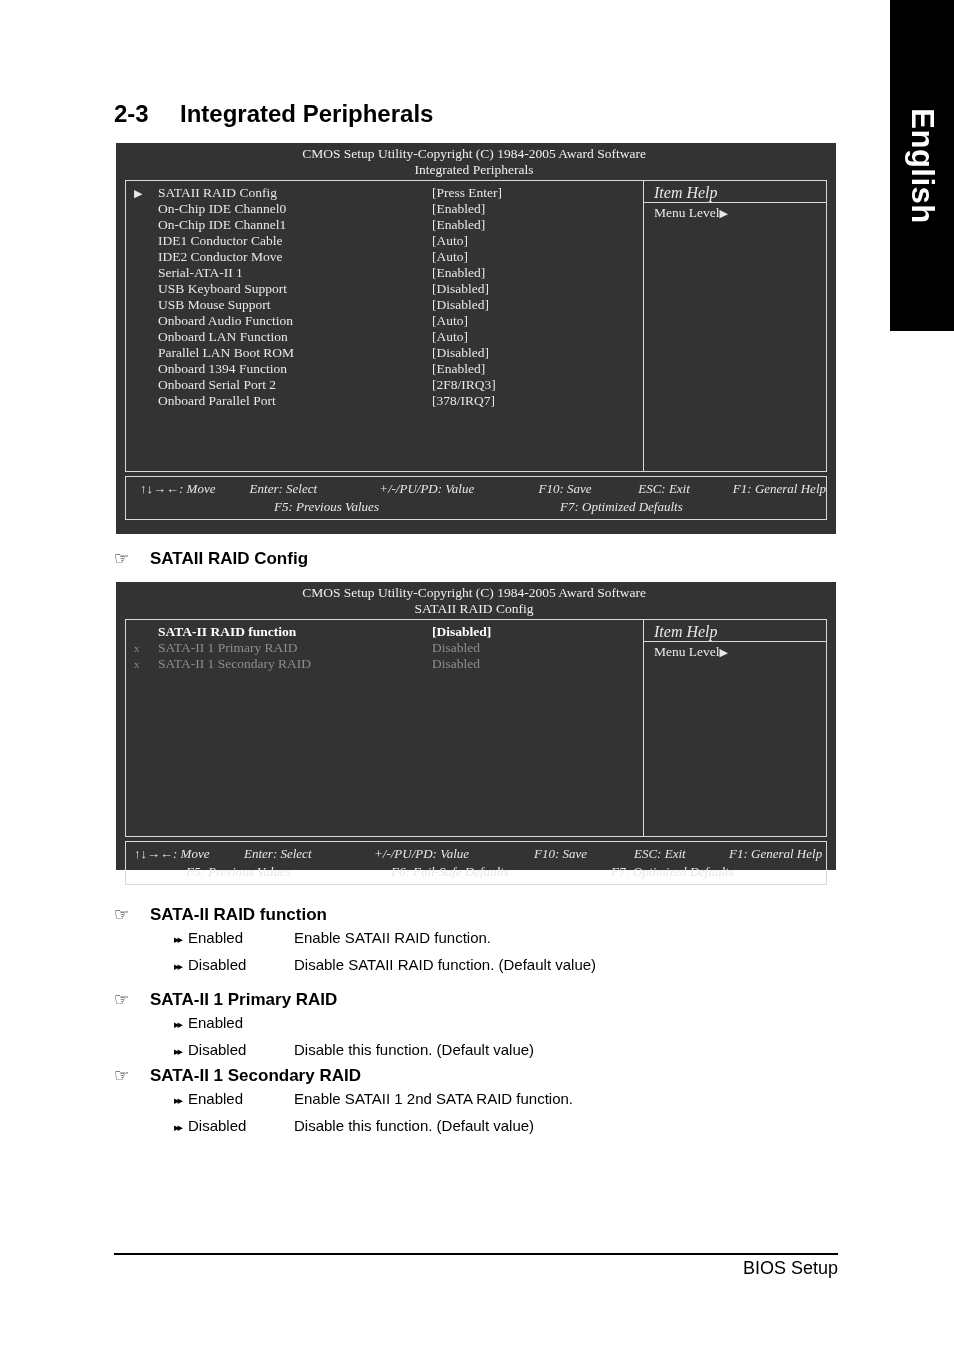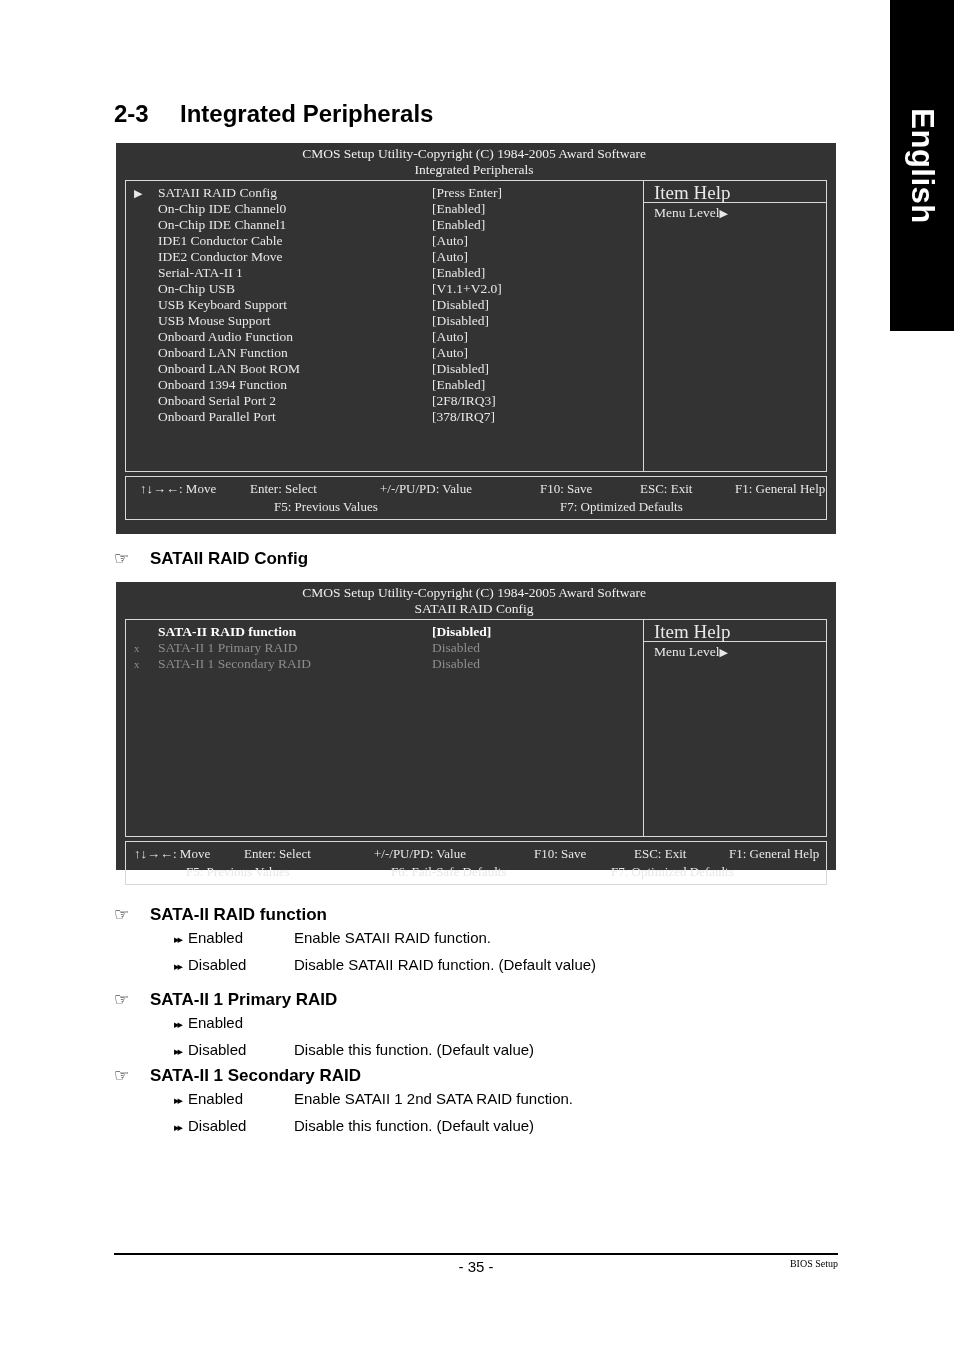--- a/index.html
+++ b/index.html
@@ -124,38 +124,40 @@
   .bios-row.bold .val { font-weight: bold; color: #ffffff; }
   .bios-row.dim .marker,
   .bios-row.dim .lbl,
   .bios-row.dim .val { color: #8d8d8d; }
 
   .bios-help {
     flex: 1 1 auto;
     box-sizing: border-box;
   }
   .bios-help-title {
-    font-size: 19px;
+    font-size: 16px;
     line-height: 16px;
     padding: 4px 0 1px 10px;
     border-bottom: 1px solid #d8d8d8;
+    font-style: italic;
   }
   .bios-help-level {
     font-size: 13.5px;
     line-height: 16px;
     padding: 2px 0 0 10px;
   }
   .bios-help-level .arrow { font-size: 11px; }
 
   .bios-footer {
     margin: 4px 9px 0 9px;
     border: 1px solid #d8d8d8;
     box-sizing: border-box;
     font-size: 13px;
     padding: 3px 0 4px 0;
+    font-style: italic;
   }
   .bios.first .bios-footer { height: 44px; }
   .bios.second .bios-footer { height: 44px; }
   .foot-line {
     display: flex;
     line-height: 18px;
     white-space: nowrap;
   }
   .foot-line span { display: inline-block; }
 
@@ -212,22 +214,21 @@
     width: 724px;
     text-align: center;
     font-size: 15px;
   }
   .page-foot-right {
     position: absolute;
     left: 114px;
     top: 1258px;
     width: 724px;
     text-align: right;
-    font-size: 10px;
-    font-family: Liberation Serif, serif;
+    font-size: 18px;
   }
 </style>
 </head>
 <body>
 
 <div class="page">
 
   <div class="chapter-head">
     <span class="chapter-num">2-3</span>
     <span class="chapter-title">Integrated Peripherals</span>
@@ -265,46 +266,41 @@
           <span class="lbl">IDE2 Conductor Move</span>
           <span class="val">[Auto]</span>
         </div>
         <div class="bios-row">
           <span class="marker"></span>
           <span class="lbl">Serial-ATA-II 1</span>
           <span class="val">[Enabled]</span>
         </div>
         <div class="bios-row">
           <span class="marker"></span>
-          <span class="lbl">On-Chip USB</span>
-          <span class="val">[V1.1+V2.0]</span>
-        </div>
-        <div class="bios-row">
-          <span class="marker"></span>
           <span class="lbl">USB Keyboard Support</span>
           <span class="val">[Disabled]</span>
         </div>
         <div class="bios-row">
           <span class="marker"></span>
           <span class="lbl">USB Mouse Support</span>
           <span class="val">[Disabled]</span>
         </div>
         <div class="bios-row">
           <span class="marker"></span>
           <span class="lbl">Onboard Audio Function</span>
           <span class="val">[Auto]</span>
         </div>
         <div class="bios-row">
           <span class="marker"></span>
           <span class="lbl">Onboard LAN Function</span>
           <span class="val">[Auto]</span>
         </div>
         <div class="bios-row">
           <span class="marker"></span>
-          <span class="lbl">Onboard LAN Boot ROM</span>
+          <span class="lbl">Parallel LAN Boot ROM</span>
           <span class="val">[Disabled]</span>
         </div>
         <div class="bios-row">
           <span class="marker"></span>
           <span class="lbl">Onboard 1394 Function</span>
           <span class="val">[Enabled]</span>
         </div>
         <div class="bios-row">
           <span class="marker"></span>
           <span class="lbl">Onboard Serial Port 2</span>
@@ -437,20 +433,19 @@
       <span class="opt-desc">Enable SATAII 1 2nd SATA RAID function.</span>
     </div>
     <div class="opt-row">
       <span class="opt-bullet">▸▸</span>
       <span class="opt-name">Disabled</span>
       <span class="opt-desc">Disable this function. (Default value)</span>
     </div>
   </div>
 
   <div class="page-rule"></div>
-  <div class="page-num">- 35 -</div>
   <div class="page-foot-right">BIOS Setup</div>
 
 </div>
 
 <div class="lang-tab">
   <span class="lang-tab-label">English</span>
 </div>
 
 </body></html>

